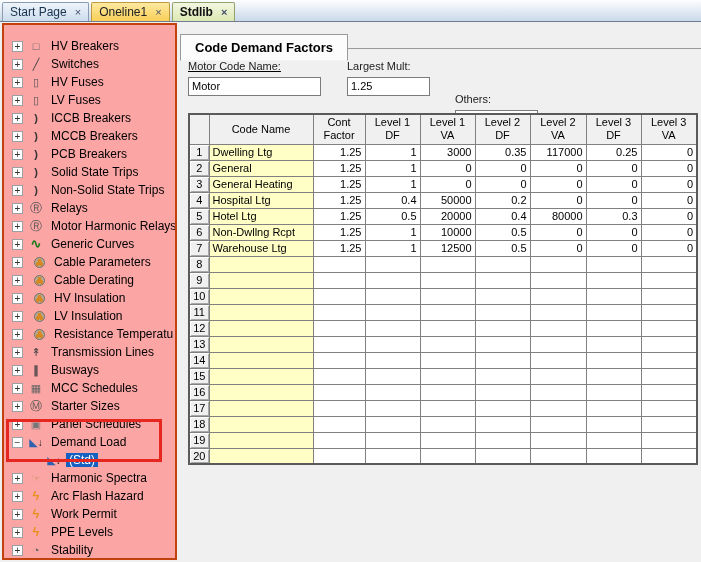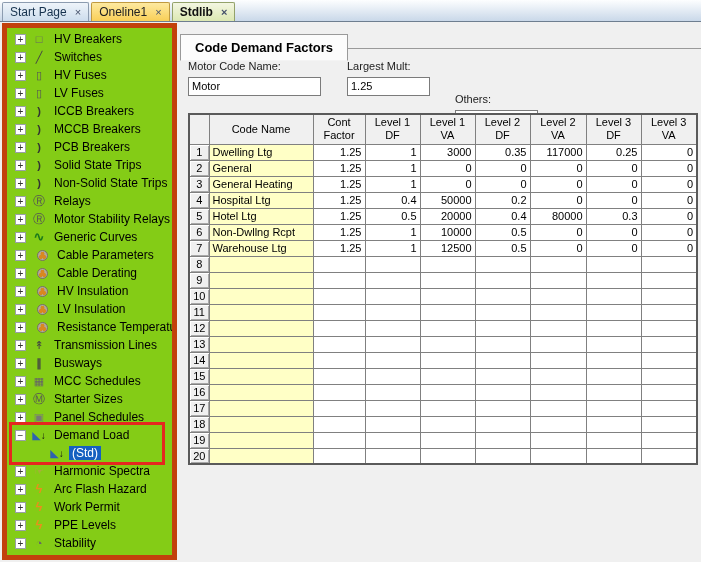--- a/index.html
+++ b/index.html
@@ -21,22 +21,22 @@
     border-radius:2px 2px 0 0; font-size:12px; color:#16324e; cursor:default;
   }
   .doc-tab.t-start  { background:linear-gradient(#eef4fa,#cddded); }
   .doc-tab.t-oneline{ background:linear-gradient(#fde9a0,#f9cf57); border-color:#c09a40; color:#222; }
   .doc-tab.t-stdlib { background:linear-gradient(#f3f6e2,#dce8b2); border-color:#93a26a; font-weight:bold; color:#111; }
   .tab-close { font-size:11px; color:#44506a; line-height:1; }
   
   .content { display:flex; height:540px; }
   .sidebar { width:180px; flex:none; background:#f0f0f0; padding:1px 3px 2px 2px; }
   .tree {
-    background:#84cc16; border:5px solid #c2410c; height:100%;
-    overflow:hidden; position:relative; padding-top:2px;
+    background:#fca5a5; border:2px solid #c2410c; height:100%;
+    overflow:hidden; position:relative; padding-top:12px;
   }
   .tree-item { height:18px; display:flex; align-items:center; white-space:nowrap; font-size:12px; color:#000; }
   .expand-box {
     width:11px; height:11px; border:1px solid #9aa0a6; background:#fff;
     margin:0 4px 0 8px; flex:none; position:relative; font-size:10px; line-height:9px;
     text-align:center; color:#333;
   }
   .expand-box.plus::before  { content:"+"; }
   .expand-box.minus::before { content:"\2212"; }
   .child-spacer { width:13px; margin-left:28px; flex:none; }
@@ -78,21 +78,21 @@
     position:absolute; left:0; top:12px; height:27px; z-index:2;
     background:#fcfcfc; border:1px solid #9a9a9a; border-bottom:1px solid #f4f4f4;
     padding:5px 14px 0; font-size:13px; font-weight:bold; color:#000;
   }
   .field { position:absolute; }
   .field label { display:block; font-size:11px; color:#1c1c1c; margin-bottom:4px; }
   .field input {
     height:19px; border:1px solid #7b7b7b; background:#fff; font-size:11px;
     padding:1px 3px; font-family:"Liberation Sans", sans-serif;
   }
-  .f0 { left:8px;  top:38px; } .f0 input { width:133px; }
+  .f0 { left:8px;  top:38px;text-decoration:underline; } .f0 input { width:133px; }
   .f1 { left:167px; top:38px; } .f1 input { width:83px; }
   .f2 { left:275px; top:38px;margin-top:33px; } .f2 input { width:83px; }
   
   .table-wrap { position:absolute; left:8px; top:91px; }
   table.grid { border-collapse:collapse; table-layout:fixed; border:2px solid #5a5a5a; }
   .grid th, .grid td {
     border:1px solid #808080; font-size:11px; height:16px; padding:0 3px;
     overflow:hidden; white-space:nowrap; font-weight:normal;
   }
   .grid thead th { background:#f0f0f0; text-align:center; height:30px; padding:0 1px; }
@@ -170,21 +170,21 @@
           <span class="tree-label">Non-Solid State Trips</span>
         </div>
         <div class="tree-item">
           <span class="expand-box plus"></span>
           <span class="ticon i-relay"></span>
           <span class="tree-label">Relays</span>
         </div>
         <div class="tree-item">
           <span class="expand-box plus"></span>
           <span class="ticon i-relay"></span>
-          <span class="tree-label">Motor Stability Relays</span>
+          <span class="tree-label">Motor Harmonic Relays</span>
         </div>
         <div class="tree-item">
           <span class="expand-box plus"></span>
           <span class="ticon i-generic-curves"></span>
           <span class="tree-label">Generic Curves</span>
         </div>
         <div class="tree-item">
           <span class="expand-box plus"></span>
           <span class="ticon i-cable"></span>
           <span class="tree-label">Cable Parameters</span>

